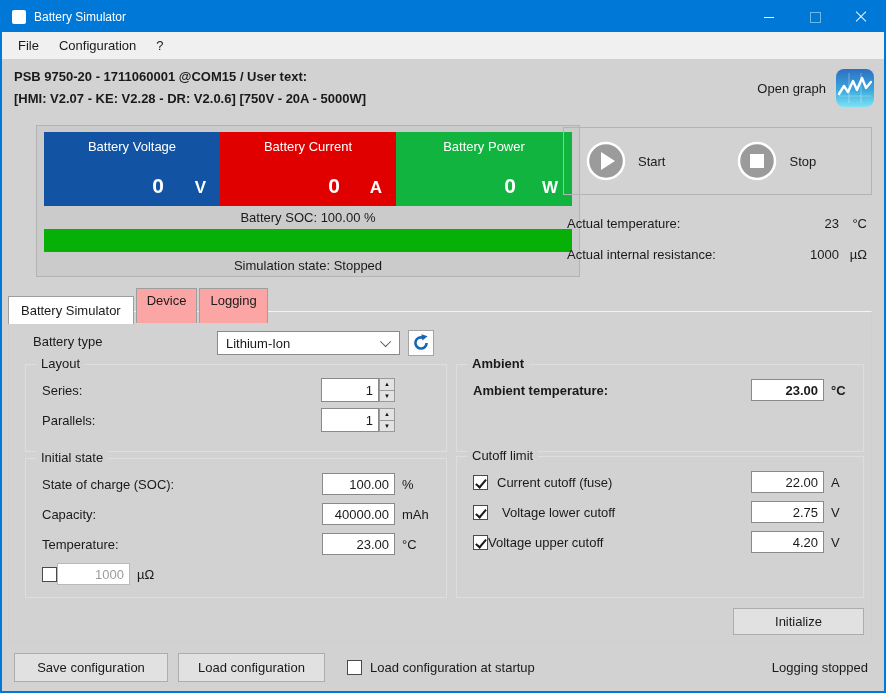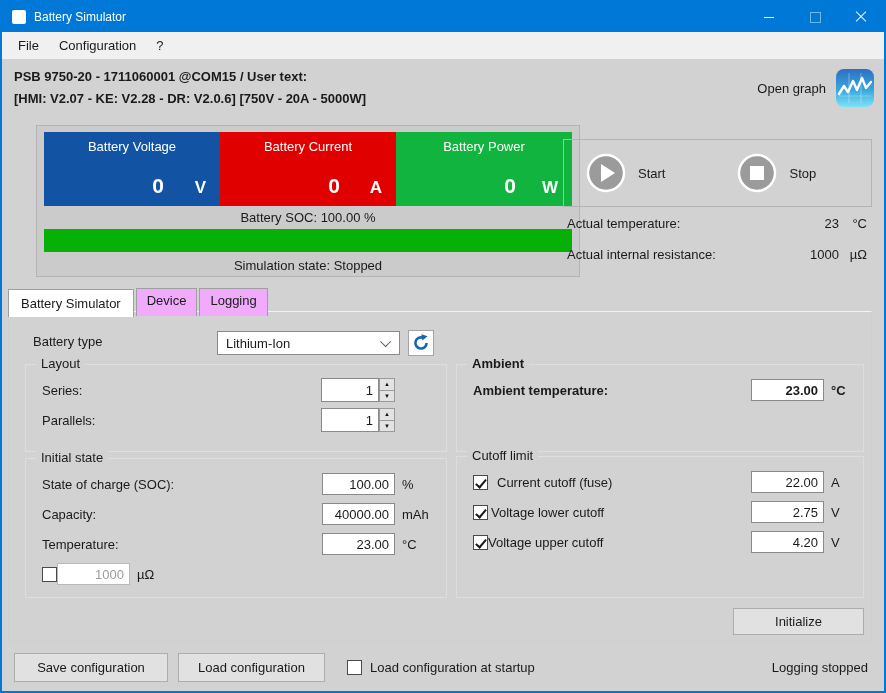--- a/index.html
+++ b/index.html
@@ -33,31 +33,31 @@
   .tiles{position:absolute;left:7px;top:6px;width:528px;height:74px;display:flex;}
   .tile{flex:1;display:flex;flex-direction:column;justify-content:space-between;color:#fff;}
   .tile-label{text-align:center;padding-top:7px;font-size:13px;}
   .tile-value-row{display:flex;justify-content:flex-end;align-items:baseline;padding:0 14px 8px 0;}
   .tile-value{font-size:21px;font-weight:bold;}
   .tile-unit{font-size:17px;font-weight:bold;width:42px;text-align:right;}
   .soc-label{position:absolute;left:0;top:84px;width:100%;text-align:center;}
   .soc-bar{position:absolute;left:7px;top:103px;width:528px;height:23px;background:#06b006;}
   .state-label{position:absolute;left:0;top:132px;width:100%;text-align:center;}
   
-  .ctrl-box{position:absolute;left:561px;top:125px;width:309px;height:68px;border:1px solid #b4b4b4;box-sizing:border-box;display:flex;align-items:center;padding-left:22px;gap:14px;margin-top:12px;}
+  .ctrl-box{position:absolute;left:561px;top:125px;width:309px;height:68px;border:1px solid #b4b4b4;box-sizing:border-box;display:flex;align-items:center;padding-left:22px;gap:14px;}
   .ctrl-group{display:flex;align-items:center;gap:12px;}
   .ctrl-group + .ctrl-group{margin-left:58px;}
   .readouts{position:absolute;left:565px;top:206px;width:300px;}
   .readout-row{display:flex;align-items:center;height:31px;}
   .readout-label{flex:1;}
   .readout-value{width:48px;text-align:right;}
   .readout-unit{width:28px;text-align:right;}
   
   .tabs{position:absolute;left:6px;top:286px;display:flex;align-items:flex-end;z-index:2;}
-  .tab{background:#f0abfc;border:1px solid #9e9e9e;border-bottom:none;padding:4px 10px 8px 10px;margin-right:2px;font-size:13px;}
+  .tab{background:#fca5a5;border:1px solid #9e9e9e;border-bottom:none;padding:4px 10px 15px 10px;margin-right:2px;font-size:13px;}
   .tab.active{background:#fff;padding:6px 12px;margin-bottom:-1px;}
   .tabpage{position:absolute;left:6px;top:309px;width:864px;height:331px;border:1px solid #cfcfcf;border-top:1px solid #f3f3f3;background:#d2d2d2;box-sizing:border-box;z-index:1;}
   
   .field{background:#fff;border:1px solid #8a8a8a;height:22px;box-sizing:border-box;display:flex;align-items:center;justify-content:flex-end;padding:0 5px;font-size:13px;}
   .field.disabled{border-color:#b9b9b9;color:#9c9c9c;}
   .combo{position:absolute;left:208px;top:19px;width:183px;height:24px;background:#fff;border:1px solid #8a8a8a;box-sizing:border-box;display:flex;align-items:center;padding:0 8px;}
   .combo-chevron{margin-left:auto;width:7px;height:7px;border-left:1px solid #555;border-bottom:1px solid #555;transform:rotate(-45deg) translateY(-2px);}
   .refresh-btn{position:absolute;left:399px;top:18px;width:26px;height:26px;background:#fdfdfd;border:1px solid #a5a5a5;box-sizing:border-box;display:flex;align-items:center;justify-content:center;}
   .group{position:absolute;border:1px solid #dedede;box-sizing:border-box;}
   .group-title{position:absolute;top:-9px;left:10px;background:#d2d2d2;padding:0 5px;}
@@ -277,21 +277,21 @@
               <div class="tick"></div>
             </div>
           <span class="g-label" style="padding-left:9px;">Current cutoff (fuse)</span>
           <div class="field" style="width:73px;">22.00</div>
           <span class="g-unit" style="width:26px;">A</span>
         </div>
         <div class="g-row">
           <div class="checkbox checked">
               <div class="tick"></div>
             </div>
-          <span class="g-label" style="padding-left:3px;">Voltage lower cutoff</span>
+          <span class="g-label" style="padding-left:14px;">Voltage lower cutoff</span>
           <div class="field" style="width:73px;">2.75</div>
           <span class="g-unit" style="width:26px;">V</span>
         </div>
         <div class="g-row">
           <div class="checkbox checked">
               <div class="tick"></div>
             </div>
           <span class="g-label" style="padding-left:0;">Voltage upper cutoff</span>
           <div class="field" style="width:73px;">4.20</div>
           <span class="g-unit" style="width:26px;">V</span>

